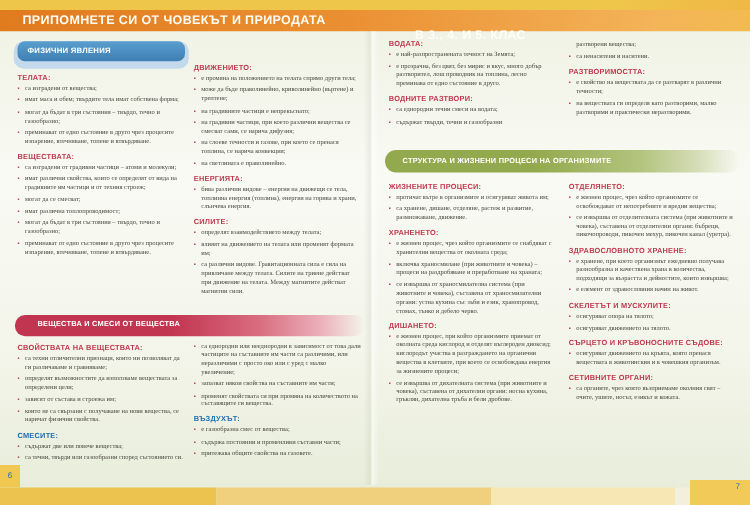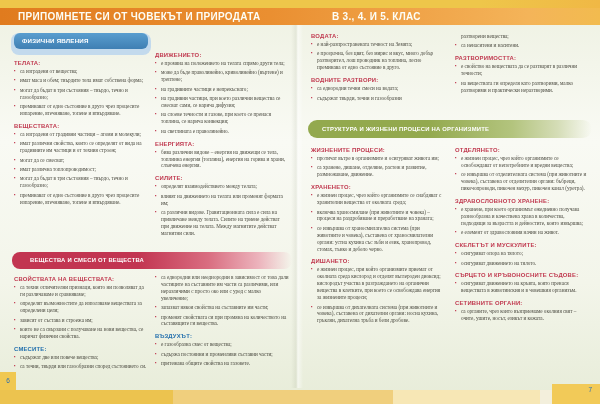--- a/index.html
+++ b/index.html
@@ -9,21 +9,21 @@
     background:linear-gradient(180deg,#eef1e2 0%,#f9faf4 35%,#f3f5ea 70%,#e7ecd8 100%);
   }
   
   .top-strip{position:absolute;left:0;top:0;width:600px;height:8px;
     background:linear-gradient(90deg,#eec64a 0%,#eec64a 80%,#f0b845 100%);}
   .header-bar{position:absolute;left:0;top:8px;width:600px;height:17px;
     background:linear-gradient(90deg,#e07b1e 0%,#ea8f31 45%,#f0a449 70%,#f4b459 88%,#f2bb4f 100%);}
   .header-title{position:absolute;left:18px;top:0;height:17px;line-height:17px;
     font-family:"Liberation Sans",sans-serif;font-weight:bold;font-size:10px;
     color:#fdfdf6;letter-spacing:0.3px;white-space:nowrap;}
-  .header-grades{position:absolute;left:332px;top:0;height:17px;line-height:17px;
+  .header-grades{position:absolute;left:332px;top:12px;height:17px;line-height:17px;
     font-family:"Liberation Sans",sans-serif;font-weight:bold;font-size:10px;
     color:#fdfdf6;letter-spacing:0.3px;white-space:nowrap;}
   
   .gutter{position:absolute;left:291px;top:25px;width:12px;height:363px;
     background:linear-gradient(90deg,rgba(110,120,90,0) 0%,rgba(110,120,90,0.10) 42%,rgba(255,255,255,0.55) 58%,rgba(110,120,90,0) 100%);}
   
   .band-physics-halo{width:140px;margin-left:-3px;height:22px;border-radius:8px;
     background:#c3daed;margin-bottom:5px;}
   .band-physics{margin:3px;height:16px;line-height:16px;border-radius:6px;
     background:linear-gradient(180deg,#5a9ecf,#3f7fb3);

